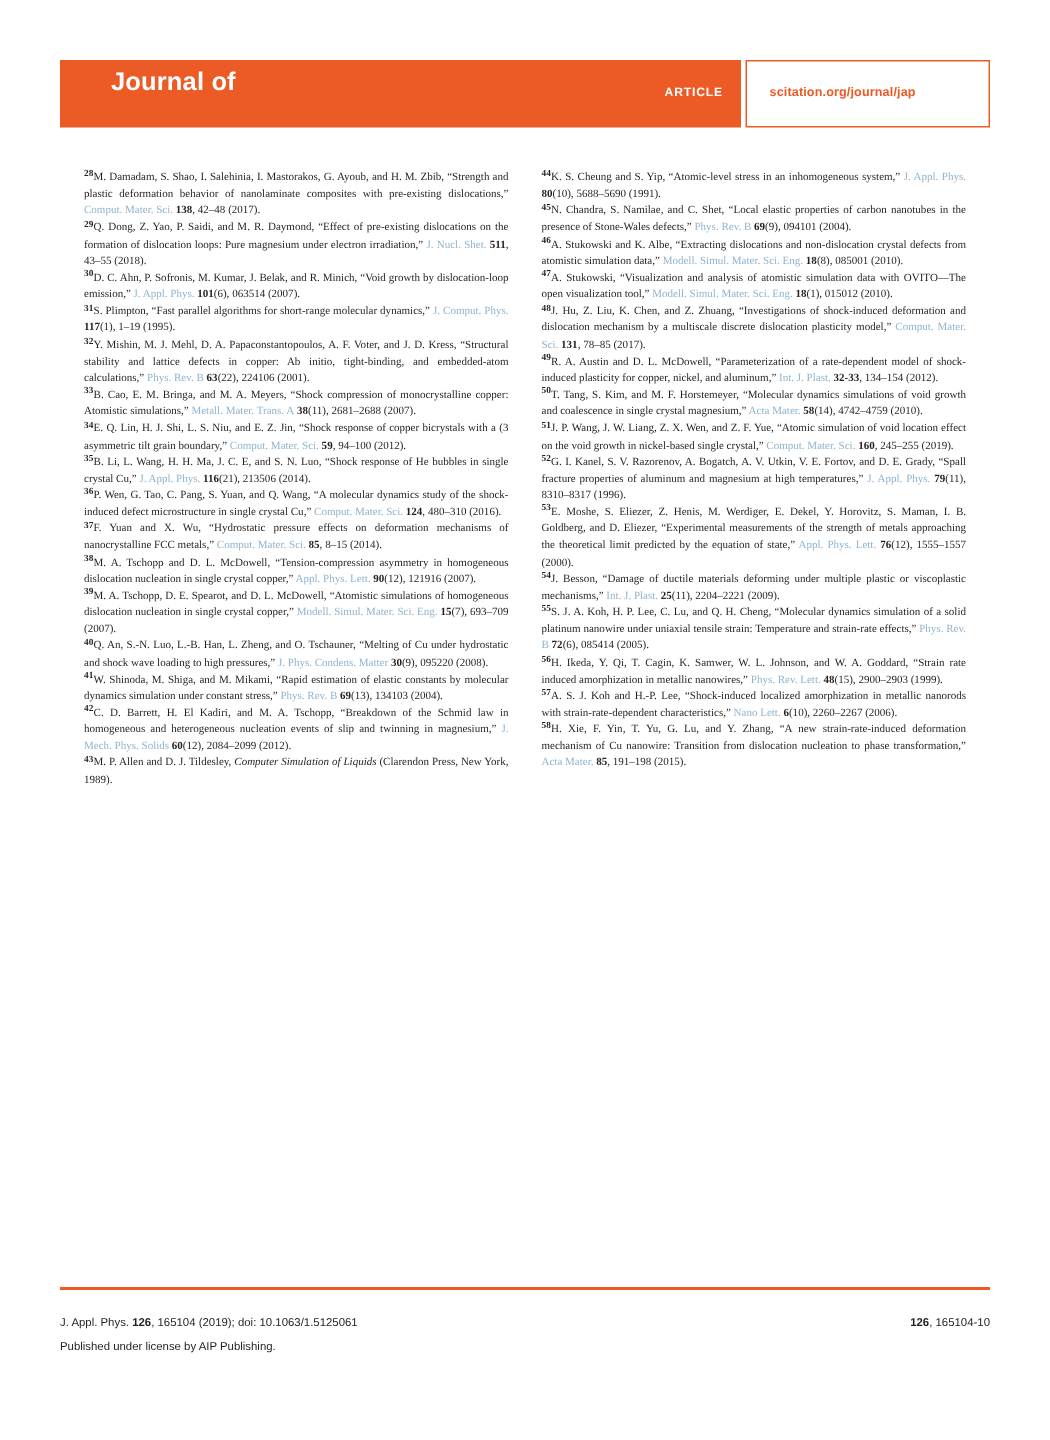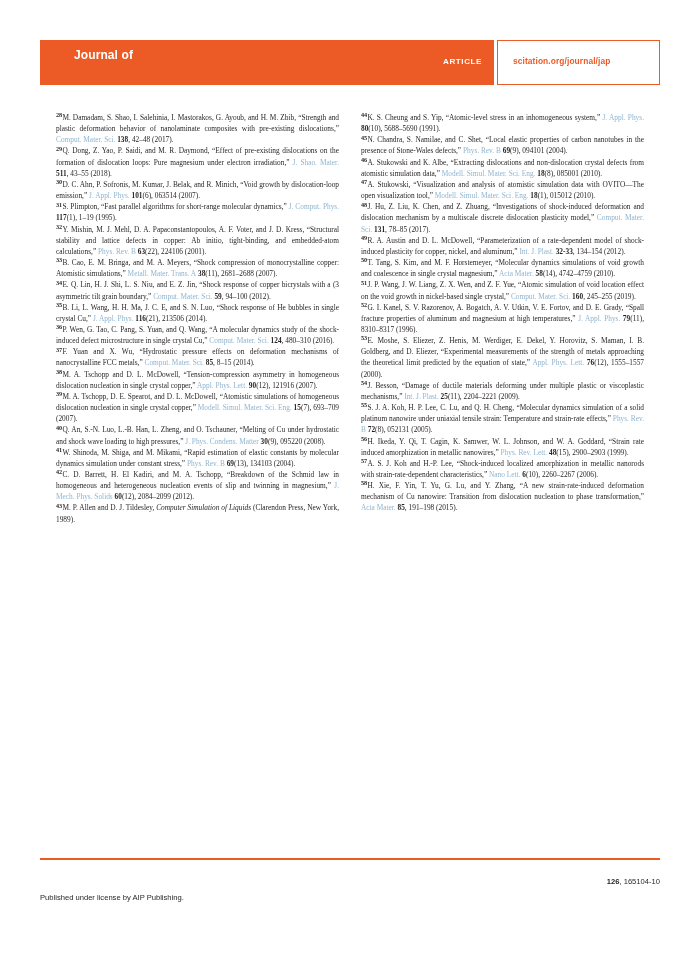--- a/index.html
+++ b/index.html
@@ -33,21 +33,21 @@
     background: #ec5b25;
     box-sizing: border-box;
   }
   .journal-title {
     position: absolute;
     left: 34px;
     top: 8px;
     color: #ffffff;
     font-family: "Liberation Sans", sans-serif;
     font-weight: bold;
-    font-size: 12px;
+    font-size: 17px;
     line-height: 14.6px;
     letter-spacing: 0.1px;
   }
   .journal-title .line2 { display: block; margin-top: 44px; }
   .article-word {
     position: absolute;
     right: 12px;
     top: 17px;
     color: #ffffff;
     font-family: "Liberation Sans", sans-serif;
@@ -155,21 +155,21 @@
     <div class="article-word">ARTICLE</div>
   </div>
   <div class="runhead-url">
     <span>scitation.org/journal/jap</span>
   </div>
 </div>
 
 <div class="refs">
   <div class="refcol" id="col-left">
       <p class="ref"><sup>28</sup><span>M. Damadam, S. Shao, I. Salehinia, I. Mastorakos, G. Ayoub, and H. M. Zbib, “Strength and plastic deformation behavior of nanolaminate composites with pre-existing dislocations,” </span><span class="jr">Comput. Mater. Sci.</span><span class="vol"> 138</span><span>, 42–48 (2017).</span></p>
-      <p class="ref"><sup>29</sup><span>Q. Dong, Z. Yao, P. Saidi, and M. R. Daymond, “Effect of pre-existing dislocations on the formation of dislocation loops: Pure magnesium under electron irradiation,” </span><span class="jr">J. Shao. Mater.</span><span class="vol"> 511</span><span>, 43–55 (2018).</span></p>
+      <p class="ref"><sup>29</sup><span>Q. Dong, Z. Yao, P. Saidi, and M. R. Daymond, “Effect of pre-existing dislocations on the formation of dislocation loops: Pure magnesium under electron irradiation,” </span><span class="jr">J. Nucl. Shet.</span><span class="vol"> 511</span><span>, 43–55 (2018).</span></p>
       <p class="ref"><sup>30</sup><span>D. C. Ahn, P. Sofronis, M. Kumar, J. Belak, and R. Minich, “Void growth by dislocation-loop emission,” </span><span class="jr">J. Appl. Phys.</span><span class="vol"> 101</span><span>(6), 063514 (2007).</span></p>
       <p class="ref"><sup>31</sup><span>S. Plimpton, “Fast parallel algorithms for short-range molecular dynamics,” </span><span class="jr">J. Comput. Phys.</span><span class="vol"> 117</span><span>(1), 1–19 (1995).</span></p>
       <p class="ref"><sup>32</sup><span>Y. Mishin, M. J. Mehl, D. A. Papaconstantopoulos, A. F. Voter, and J. D. Kress, “Structural stability and lattice defects in copper: Ab initio, tight-binding, and embedded-atom calculations,” </span><span class="jr">Phys. Rev. B</span><span class="vol"> 63</span><span>(22), 224106 (2001).</span></p>
       <p class="ref"><sup>33</sup><span>B. Cao, E. M. Bringa, and M. A. Meyers, “Shock compression of monocrystalline copper: Atomistic simulations,” </span><span class="jr">Metall. Mater. Trans. A</span><span class="vol"> 38</span><span>(11), 2681–2688 (2007).</span></p>
       <p class="ref"><sup>34</sup><span>E. Q. Lin, H. J. Shi, L. S. Niu, and E. Z. Jin, “Shock response of copper bicrystals with a (3 asymmetric tilt grain boundary,” </span><span class="jr">Comput. Mater. Sci.</span><span class="vol"> 59</span><span>, 94–100 (2012).</span></p>
       <p class="ref"><sup>35</sup><span>B. Li, L. Wang, H. H. Ma, J. C. E, and S. N. Luo, “Shock response of He bubbles in single crystal Cu,” </span><span class="jr">J. Appl. Phys.</span><span class="vol"> 116</span><span>(21), 213506 (2014).</span></p>
       <p class="ref"><sup>36</sup><span>P. Wen, G. Tao, C. Pang, S. Yuan, and Q. Wang, “A molecular dynamics study of the shock-induced defect microstructure in single crystal Cu,” </span><span class="jr">Comput. Mater. Sci.</span><span class="vol"> 124</span><span>, 480–310 (2016).</span></p>
       <p class="ref"><sup>37</sup><span>F. Yuan and X. Wu, “Hydrostatic pressure effects on deformation mechanisms of nanocrystalline FCC metals,” </span><span class="jr">Comput. Mater. Sci.</span><span class="vol"> 85</span><span>, 8–15 (2014).</span></p>
       <p class="ref"><sup>38</sup><span>M. A. Tschopp and D. L. McDowell, “Tension-compression asymmetry in homogeneous dislocation nucleation in single crystal copper,” </span><span class="jr">Appl. Phys. Lett.</span><span class="vol"> 90</span><span>(12), 121916 (2007).</span></p>
       <p class="ref"><sup>39</sup><span>M. A. Tschopp, D. E. Spearot, and D. L. McDowell, “Atomistic simulations of homogeneous dislocation nucleation in single crystal copper,” </span><span class="jr">Modell. Simul. Mater. Sci. Eng.</span><span class="vol"> 15</span><span>(7), 693–709 (2007).</span></p>
@@ -183,28 +183,29 @@
       <p class="ref"><sup>45</sup><span>N. Chandra, S. Namilae, and C. Shet, “Local elastic properties of carbon nanotubes in the presence of Stone-Wales defects,” </span><span class="jr">Phys. Rev. B</span><span class="vol"> 69</span><span>(9), 094101 (2004).</span></p>
       <p class="ref"><sup>46</sup><span>A. Stukowski and K. Albe, “Extracting dislocations and non-dislocation crystal defects from atomistic simulation data,” </span><span class="jr">Modell. Simul. Mater. Sci. Eng.</span><span class="vol"> 18</span><span>(8), 085001 (2010).</span></p>
       <p class="ref"><sup>47</sup><span>A. Stukowski, “Visualization and analysis of atomistic simulation data with OVITO—The open visualization tool,” </span><span class="jr">Modell. Simul. Mater. Sci. Eng.</span><span class="vol"> 18</span><span>(1), 015012 (2010).</span></p>
       <p class="ref"><sup>48</sup><span>J. Hu, Z. Liu, K. Chen, and Z. Zhuang, “Investigations of shock-induced deformation and dislocation mechanism by a multiscale discrete dislocation plasticity model,” </span><span class="jr">Comput. Mater. Sci.</span><span class="vol"> 131</span><span>, 78–85 (2017).</span></p>
       <p class="ref"><sup>49</sup><span>R. A. Austin and D. L. McDowell, “Parameterization of a rate-dependent model of shock-induced plasticity for copper, nickel, and aluminum,” </span><span class="jr">Int. J. Plast.</span><span class="vol"> 32-33</span><span>, 134–154 (2012).</span></p>
       <p class="ref"><sup>50</sup><span>T. Tang, S. Kim, and M. F. Horstemeyer, “Molecular dynamics simulations of void growth and coalescence in single crystal magnesium,” </span><span class="jr">Acta Mater.</span><span class="vol"> 58</span><span>(14), 4742–4759 (2010).</span></p>
       <p class="ref"><sup>51</sup><span>J. P. Wang, J. W. Liang, Z. X. Wen, and Z. F. Yue, “Atomic simulation of void location effect on the void growth in nickel-based single crystal,” </span><span class="jr">Comput. Mater. Sci.</span><span class="vol"> 160</span><span>, 245–255 (2019).</span></p>
       <p class="ref"><sup>52</sup><span>G. I. Kanel, S. V. Razorenov, A. Bogatch, A. V. Utkin, V. E. Fortov, and D. E. Grady, “Spall fracture properties of aluminum and magnesium at high temperatures,” </span><span class="jr">J. Appl. Phys.</span><span class="vol"> 79</span><span>(11), 8310–8317 (1996).</span></p>
       <p class="ref"><sup>53</sup><span>E. Moshe, S. Eliezer, Z. Henis, M. Werdiger, E. Dekel, Y. Horovitz, S. Maman, I. B. Goldberg, and D. Eliezer, “Experimental measurements of the strength of metals approaching the theoretical limit predicted by the equation of state,” </span><span class="jr">Appl. Phys. Lett.</span><span class="vol"> 76</span><span>(12), 1555–1557 (2000).</span></p>
       <p class="ref"><sup>54</sup><span>J. Besson, “Damage of ductile materials deforming under multiple plastic or viscoplastic mechanisms,” </span><span class="jr">Int. J. Plast.</span><span class="vol"> 25</span><span>(11), 2204–2221 (2009).</span></p>
-      <p class="ref"><sup>55</sup><span>S. J. A. Koh, H. P. Lee, C. Lu, and Q. H. Cheng, “Molecular dynamics simulation of a solid platinum nanowire under uniaxial tensile strain: Temperature and strain-rate effects,” </span><span class="jr">Phys. Rev. B</span><span class="vol"> 72</span><span>(8), 052131 (2005).</span></p>
+      <p class="ref"><sup>55</sup><span>S. J. A. Koh, H. P. Lee, C. Lu, and Q. H. Cheng, “Molecular dynamics simulation of a solid platinum nanowire under uniaxial tensile strain: Temperature and strain-rate effects,” </span><span class="jr">Phys. Rev. B</span><span class="vol"> 72</span><span>(6), 085414 (2005).</span></p>
       <p class="ref"><sup>56</sup><span>H. Ikeda, Y. Qi, T. Cagin, K. Samwer, W. L. Johnson, and W. A. Goddard, “Strain rate induced amorphization in metallic nanowires,” </span><span class="jr">Phys. Rev. Lett.</span><span class="vol"> 48</span><span>(15), 2900–2903 (1999).</span></p>
       <p class="ref"><sup>57</sup><span>A. S. J. Koh and H.-P. Lee, “Shock-induced localized amorphization in metallic nanorods with strain-rate-dependent characteristics,” </span><span class="jr">Nano Lett.</span><span class="vol"> 6</span><span>(10), 2260–2267 (2006).</span></p>
       <p class="ref"><sup>58</sup><span>H. Xie, F. Yin, T. Yu, G. Lu, and Y. Zhang, “A new strain-rate-induced deformation mechanism of Cu nanowire: Transition from dislocation nucleation to phase transformation,” </span><span class="jr">Acta Mater.</span><span class="vol"> 85</span><span>, 191–198 (2015).</span></p>
     </div>
 </div>
 
 <div class="footer-rule"></div>
 <div class="footer">
   <div class="footer-row">
+    <div class="footer-left"><span>J. Appl. Phys. </span><b>126</b><span>, 165104 (2019); doi: 10.1063/1.5125061</span></div>
     <div class="footer-right"><b>126</b><span>, 165104-10</span></div>
   </div>
   <div class="footer-row">
     <div class="footer-left">Published under license by AIP Publishing.</div>
   </div>
 </div>
 
 </body></html>

